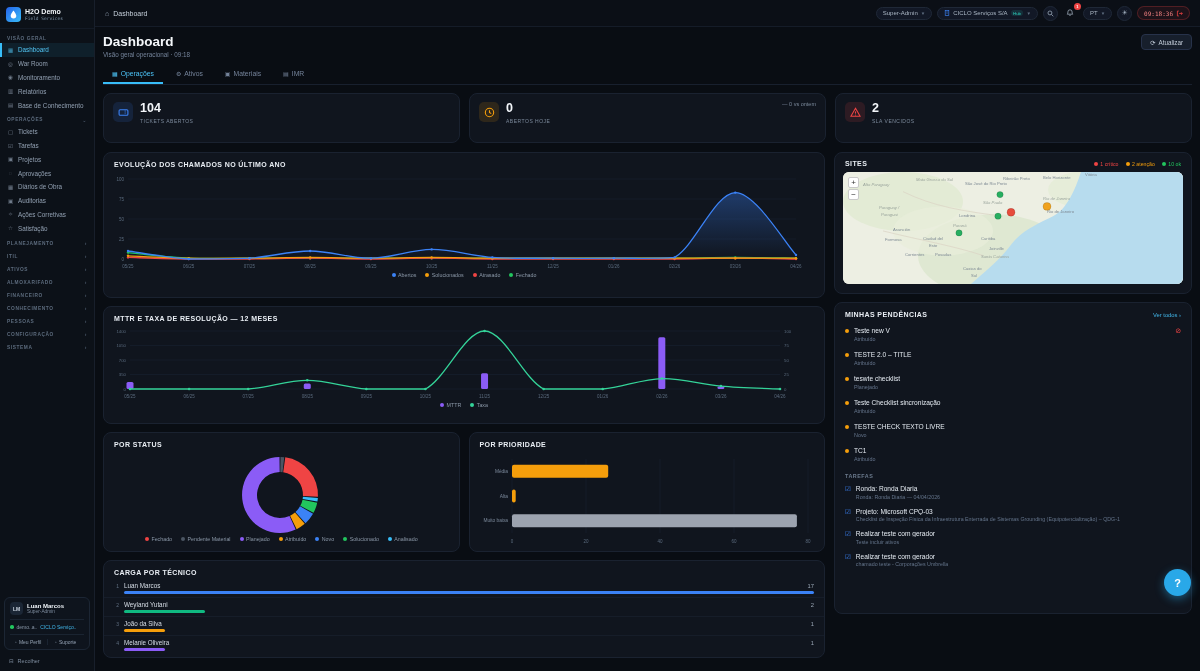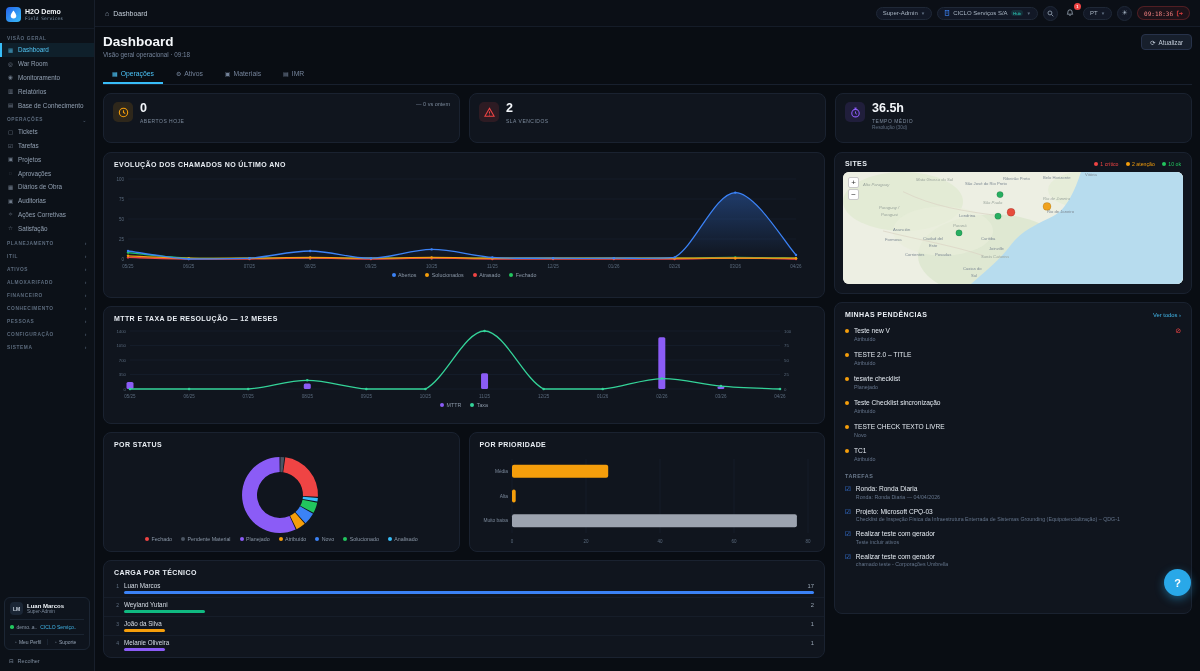--- a/index.html
+++ b/index.html
@@ -323,20 +323,34 @@
           <span class="t-ic">▣</span>
           <span>Materiais</span>
         </div>
         <div class="tab">
           <span class="t-ic">▤</span>
           <span>IMR</span>
         </div>
       </div>
     <div class="kpi-row" id="kpi-row">
  <div class="kpi">
+   <div class="kpi-ic" style="color:#3b82f6;background:#3b82f622">
+            <svg width="11" height="11" viewBox="0 0 10 10">
+              <rect x="1" y="2.5" width="8" height="5" rx="1" fill="none" stroke="currentColor" stroke-width="1"></rect>
+              <line x1="6.5" y1="3.2" x2="6.5" y2="6.8" stroke="currentColor" stroke-width="0.9" stroke-dasharray="1,0.8"></line>
+            </svg>
+          </div>
+   <div>
+     <div class="kpi-val">104</div>
+     <div class="kpi-lab">TICKETS ABERTOS</div>
+
+   </div>
+
+ </div>
+ <div class="kpi">
    <div class="kpi-ic" style="color:#f59e0b;background:#f59e0b22">
             <svg width="11" height="11" viewBox="0 0 10 10">
               <circle cx="5" cy="5" r="3.8" fill="none" stroke="currentColor" stroke-width="1"></circle>
               <path d="M5,3 V5 L6.6,6" fill="none" stroke="currentColor" stroke-width="1"></path>
             </svg>
           </div>
    <div>
      <div class="kpi-val">0</div>
      <div class="kpi-lab">ABERTOS HOJE</div>
 
@@ -348,36 +362,20 @@
             <svg width="11" height="11" viewBox="0 0 10 10">
               <path d="M5,1.2 L9.2,8.4 H0.8 Z" fill="none" stroke="currentColor" stroke-width="1"></path>
               <line x1="5" y1="4" x2="5" y2="6" stroke="currentColor" stroke-width="1"></line>
               <circle cx="5" cy="7.3" r="0.5" fill="currentColor"></circle>
             </svg>
           </div>
    <div>
      <div class="kpi-val">2</div>
      <div class="kpi-lab">SLA VENCIDOS</div>
 
-   </div>
-
- </div>
- <div class="kpi">
-   <div class="kpi-ic" style="color:#8b5cf6;background:#8b5cf622">
-            <svg width="11" height="11" viewBox="0 0 10 10">
-              <circle cx="5" cy="5.6" r="3.4" fill="none" stroke="currentColor" stroke-width="1"></circle>
-              <line x1="4" y1="1" x2="6" y2="1" stroke="currentColor" stroke-width="1"></line>
-              <line x1="5" y1="1" x2="5" y2="2.2" stroke="currentColor" stroke-width="1"></line>
-              <path d="M5,4 V5.8 L6.3,6.6" fill="none" stroke="currentColor" stroke-width="0.9"></path>
-            </svg>
-          </div>
-   <div>
-     <div class="kpi-val">36.5h</div>
-     <div class="kpi-lab">TEMPO MÉDIO</div>
-     <div class="kpi-sub">Resolução (30d)</div>
    </div>
 
  </div>
       </div>
 
     <div class="grid">
       <div class="col-left">
         <div class="panel" style="height:146px">
           <div class="panel-title">EVOLUÇÃO DOS CHAMADOS NO ÚLTIMO ANO</div>
           <div id="c-evo">

